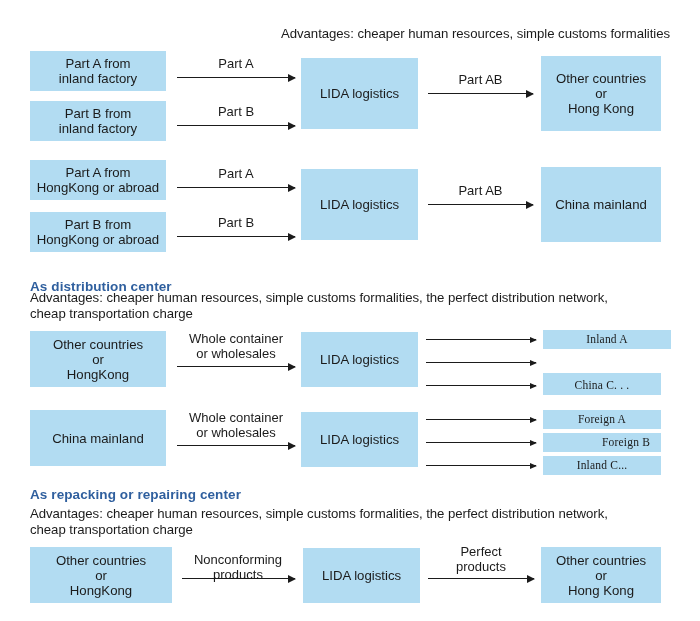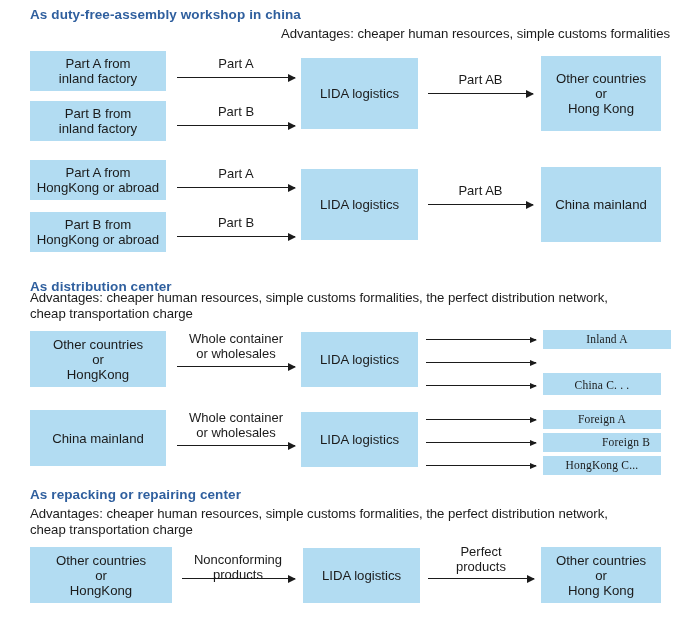--- a/index.html
+++ b/index.html
@@ -87,21 +87,20 @@
     color: #1b1b1b;
     text-align: center;
     white-space: pre-line;
   }
 </style>
 </head>
 <body>
 
 <div class="canvas">
 
-  <div class="sec-title" style="left:30px; top:7px;">As duty-free-assembly workshop in china</div>
   <div class="sec-adv" style="left:30px; top:26px; width:640px;text-align:right;">Advantages: cheaper human resources, simple  customs formalities</div>
 
   <div class="box" style="left: 30px; top: 51px; width: 136px; height: 40px; white-space: pre-line;">Part A from
 inland factory</div>
   <div class="box" style="left: 30px; top: 101px; width: 136px; height: 40px; white-space: pre-line;">Part B from
 inland factory</div>
 
   <div class="arrow" style="left:177px; top:77px; width:118px;"></div>
   <div class="arrow-label" style="left:177px; top:56px; width:118px;">Part A</div>
 
@@ -164,21 +163,21 @@
 or wholesales</div>
 
   <div class="box" style="left:301px; top:412px; width:117px; height:55px;">LIDA logistics</div>
 
   <div class="arrow thin" style="left:426px; top:419px; width:110px;"></div>
   <div class="arrow thin" style="left:426px; top:442px; width:110px;"></div>
   <div class="arrow thin" style="left:426px; top:465px; width:110px;"></div>
 
   <div class="box small" style="left:543px; top:410px; width:118px; height:19px;">Foreign A</div>
   <div class="box small" style="left:543px; top:433px; width:118px; height:19px;padding-left:48px;">Foreign B</div>
-  <div class="box small" style="left:543px; top:456px; width:118px; height:19px;">HongKong C...</div>
+  <div class="box small" style="left:543px; top:456px; width:118px; height:19px;">Inland C...</div>
 
   <div class="sec-title" style="left:30px; top:487px;">As repacking or repairing center</div>
   <div class="sec-adv" style="left:30px; top:506px; width:660px; white-space:pre-line;">Advantages: cheaper human resources, simple  customs formalities, the perfect distribution network,
 cheap transportation charge</div>
 
   <div class="box" style="left: 30px; top: 547px; width: 142px; height: 56px; white-space: pre-line;">Other  countries
 or
 HongKong</div>
 
   <div class="arrow" style="left:182px; top:578px; width:113px;"></div>

